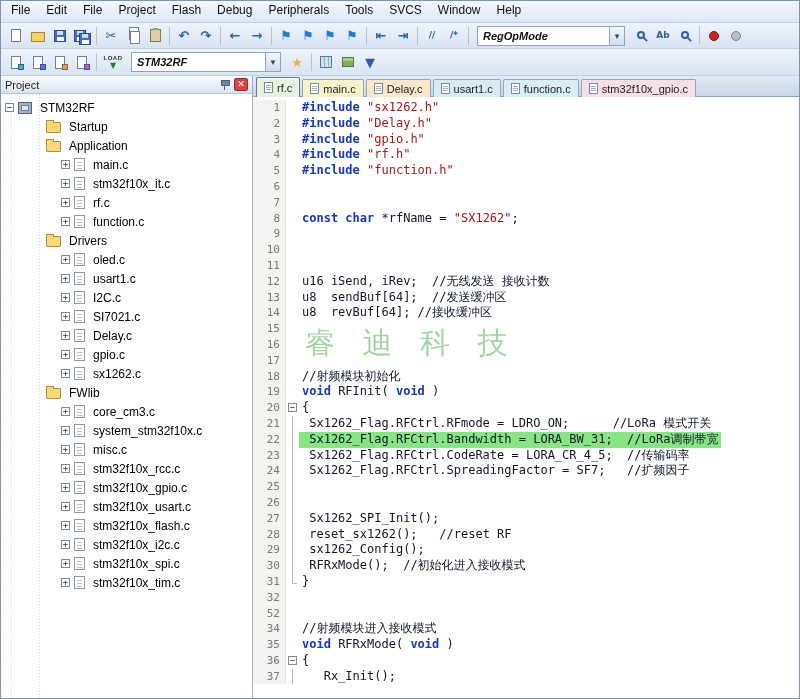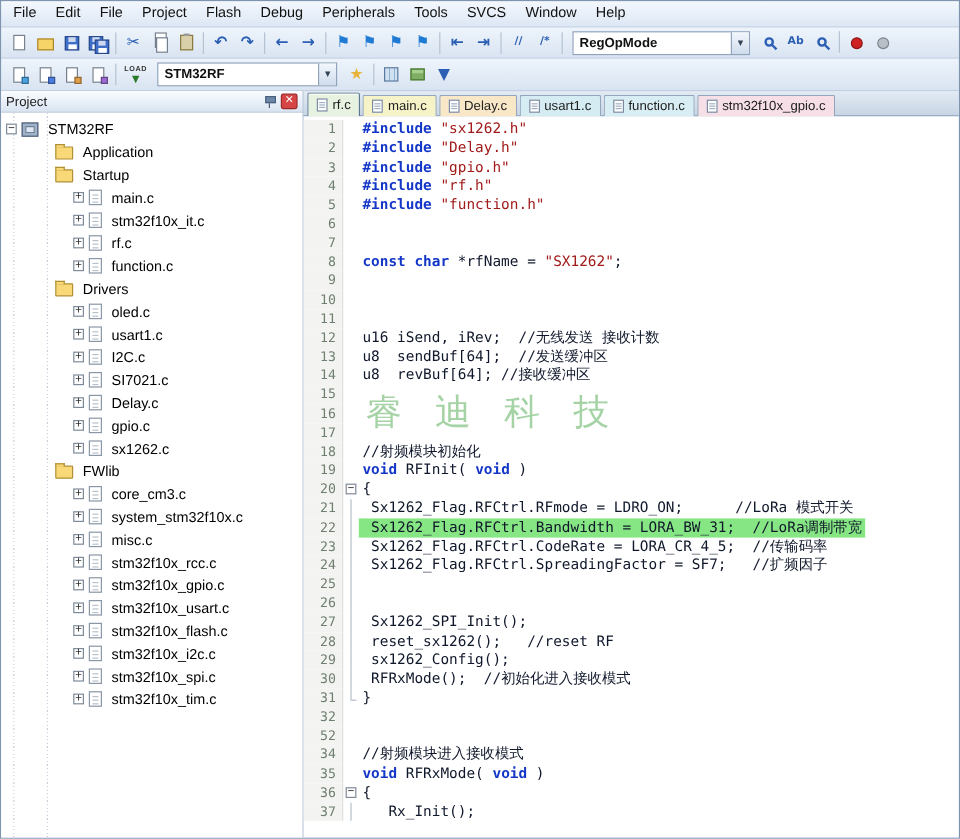--- a/index.html
+++ b/index.html
@@ -36,21 +36,21 @@
   .gdot { display:inline-block; width:10px; height:10px; border-radius:50%; background:#cf2121; border:1px solid #8d1414; }
   .gdg  { background:#b9bfc7; border-color:#7d848d; }
   .gbadge { position:absolute; right:2px; bottom:1px; width:6px; height:6px; border:1px solid rgba(0,0,0,.35); }
   .gb1{background:#4aa3e0;} .gb2{background:#4a7de0;} .gb3{background:#e0a04a;} .gb4{background:#9a6ad0;}
   .gcomp { display:inline-block; width:12px; height:12px; border:1px solid #55789f; background:repeating-linear-gradient(90deg,#cfe0f0 0 3px,#8fb0d0 3px 4px); }
   .gbook { display:inline-block; width:12px; height:10px; background:#7fae64; border:1px solid #4a7a34; box-shadow:inset 0 3px 0 #a9cf8f; }
   .load { flex-direction:column; width:26px; }
   .load-txt { font-size:6px; font-weight:bold; color:#333; line-height:7px; letter-spacing:.5px; }
   .load-arrow { font-size:8px; color:#2b7a2b; line-height:8px; font-family:"DejaVu Sans",sans-serif; }
   .combo { height:20px; background:#fff; border:1px solid #8fa3bc; display:flex; align-items:center; margin:0 5px; flex:none; }
-  .combo-val { flex:1; font-size:11px; font-weight:bold; padding:0 5px; color:#111; white-space:nowrap; overflow:hidden; }
+  .combo-val { flex:1; font-size:11px; font-weight:bold; padding:0 5px; color:#111; white-space:nowrap; overflow:hidden;font-style:italic; }
   .combo-arrow { width:15px; height:100%; background:linear-gradient(#f3f7fc,#cfdcec); border-left:1px solid #8fa3bc; display:flex; align-items:center; justify-content:center; font-size:9px; color:#345; font-family:"DejaVu Sans",sans-serif; }
 
   
   .main { flex:1; display:flex; min-height:0; background:#cdd9e9; }
   .project-panel { width:252px; flex:none; display:flex; flex-direction:column; background:#fff; border-right:1px solid #9eb0c8; }
   .phdr { height:18px; flex:none; display:flex; align-items:center; background:linear-gradient(#fafcff,#d9e4f2); border-bottom:1px solid #b5c4d6; padding:0 4px; font-size:11px; color:#222; }
   .phdr-title { flex:1; }
   .pin { position:relative; width:11px; height:12px; margin-right:4px; }
   .pin::before { content:""; position:absolute; left:2px; top:1px; width:7px; height:4px; background:#6e87a8; border:1px solid #4a617e; }
   .pin::after  { content:""; position:absolute; left:5px; top:7px; width:1px; height:4px; background:#4a617e; }
@@ -264,27 +264,27 @@
           <div class="trow">
             <span style="width: 4px; flex: 0 0 auto;"></span>
             <span class="texp">−</span>
             <span class="titem-icon ic-target"></span>
             <span class="tlabel">STM32RF</span>
           </div>
           <div class="trow">
             <span style="width: 32px; flex: 0 0 auto;"></span>
             <span class="texp noex"></span>
             <span class="titem-icon ic-folder"></span>
-            <span class="tlabel">Application</span>
+            <span class="tlabel">Startup</span>
           </div>
           <div class="trow">
             <span style="width: 32px; flex: 0 0 auto;"></span>
             <span class="texp noex"></span>
             <span class="titem-icon ic-folder"></span>
-            <span class="tlabel">Startup</span>
+            <span class="tlabel">Application</span>
           </div>
           <div class="trow">
             <span style="width: 60px; flex: 0 0 auto;"></span>
             <span class="texp">+</span>
             <span class="titem-icon ic-file"></span>
             <span class="tlabel">main.c</span>
           </div>
           <div class="trow">
             <span style="width: 60px; flex: 0 0 auto;"></span>
             <span class="texp">+</span>

